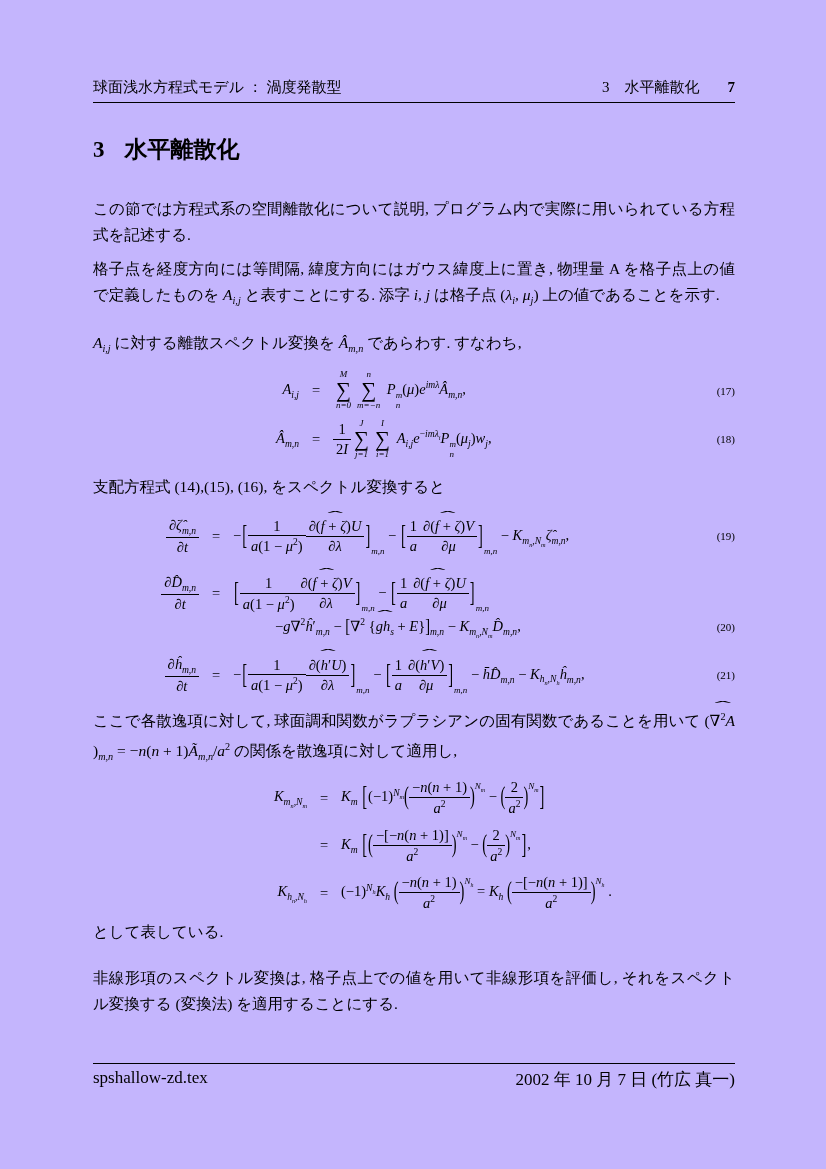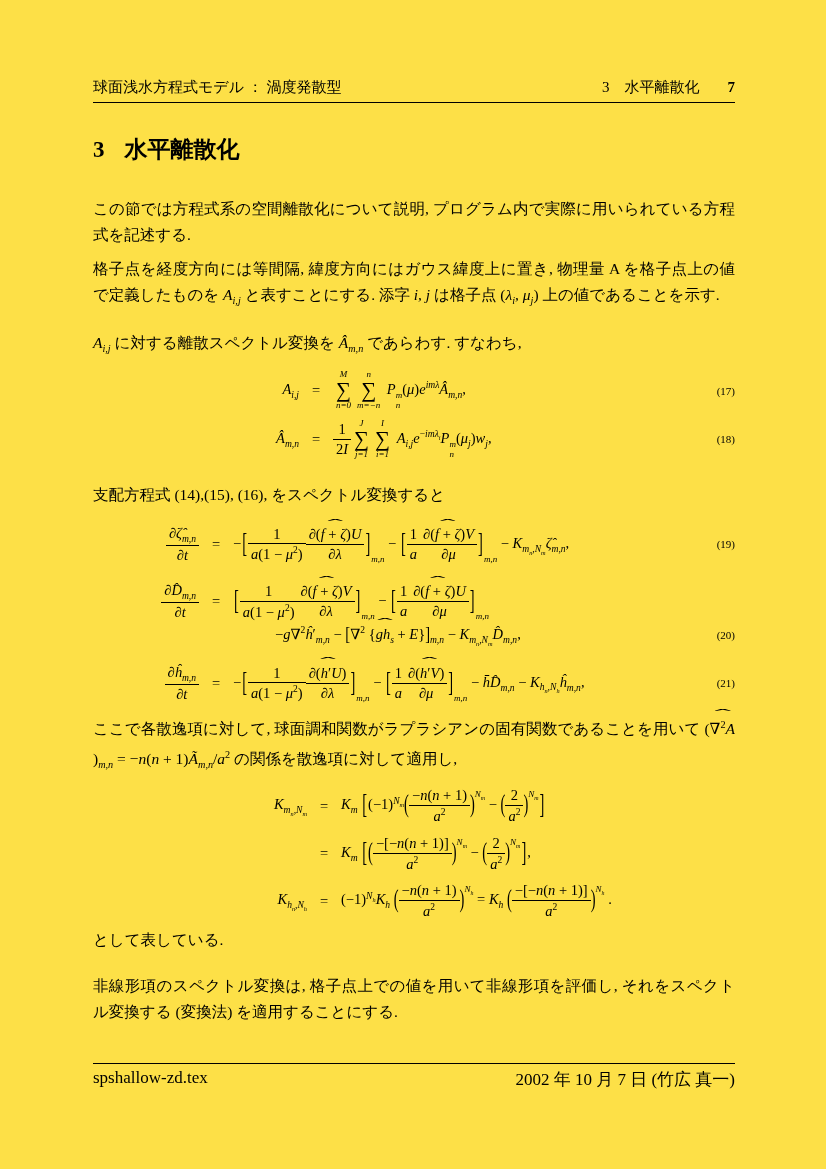--- a/index.html
+++ b/index.html
@@ -1,37 +1,37 @@
 <!DOCTYPE html>
 <html><head>
 <meta charset="utf-8">
 <style>
   html,body{margin:0;padding:0;background:#fff;}
   body{width:826px;height:1169px;overflow:hidden;color:#000;
        font-family:"Liberation Serif","DejaVu Serif",serif;}
-  .page{position:relative;width:826px;height:1169px;background:#fde047;}
+  .page{position:relative;width:826px;height:1169px;background:#c4b5fd;}
 
   
   .hdr{position:absolute;top:78px;left:93px;width:642px;display:flex;
        justify-content:space-between;align-items:baseline;font-size:15px;}
   .hdr-right{display:flex;gap:28px;align-items:baseline;}
   .hdr-rule{position:absolute;top:102px;left:93px;width:642px;border-top:1.5px solid #000;}
 
   
   .sec-title{position:absolute;top:134px;left:93px;font-size:23px;font-weight:bold;
              font-family:"Liberation Serif","DejaVu Serif",serif;}
   .sec-title .num{margin-right:20px;}
 
   
   .content{position:absolute;left:93px;top:0;width:642px;padding-top:196px;font-size:15.5px;}
   .content p{margin:0;line-height:26px;text-align:justify;}
   p.p1{margin-bottom:8px;}
   p.p2{margin-bottom:16px;}
   p.p3{margin-bottom:2px;}
-  p.p4{margin:22px 0 4px;}
+  p.p4{margin:14px 0 4px;}
   p.p5{margin:8px 0 2px;}
   p.p6{margin:6px 0 20px;}
   p.p7{margin-bottom:0;}
 
   
   .eqg{display:grid;column-gap:10px;align-items:center;position:relative;font-size:14.5px;}
   .ga{grid-template-columns:56px 14px auto;margin-left:150px;margin-top:8px;margin-bottom:4px;}
   .gb{grid-template-columns:92px 14px auto;margin-left:14px;margin-top:16px;}
   .gc{grid-template-columns:118px 14px auto;margin-left:96px;margin-top:8px;}
   .g20b{margin-top:2px;}

